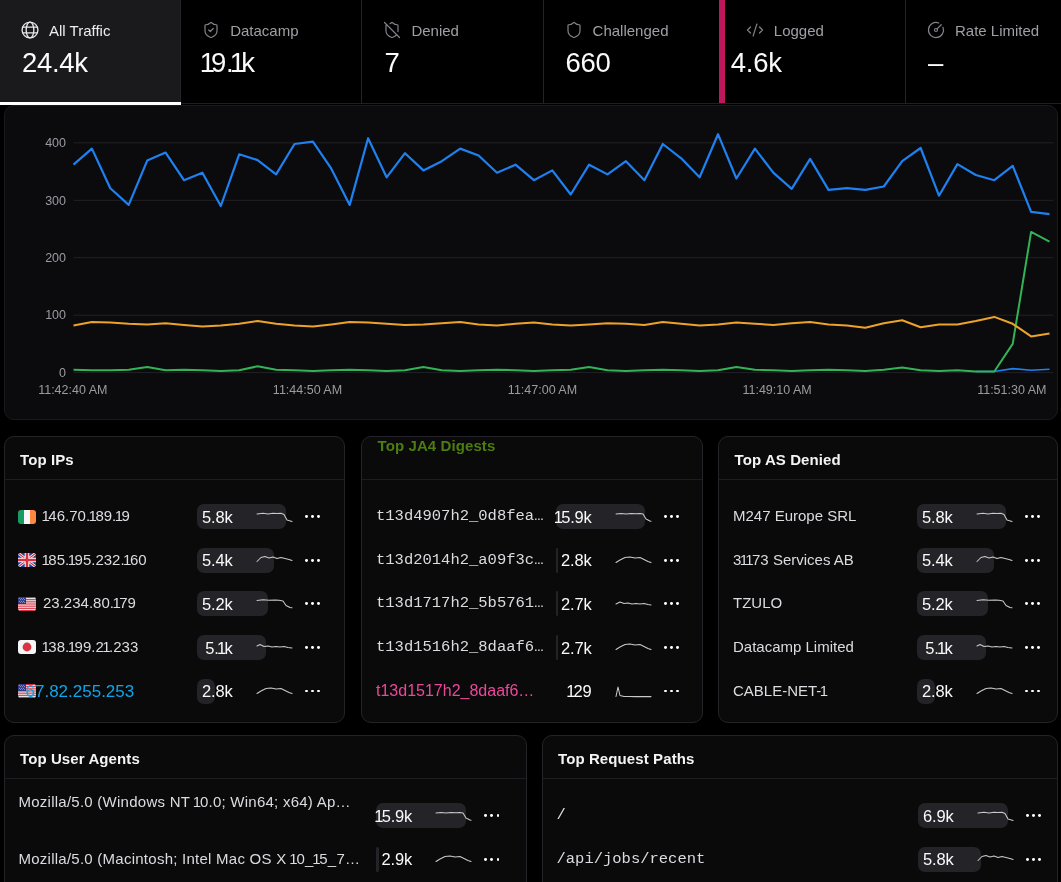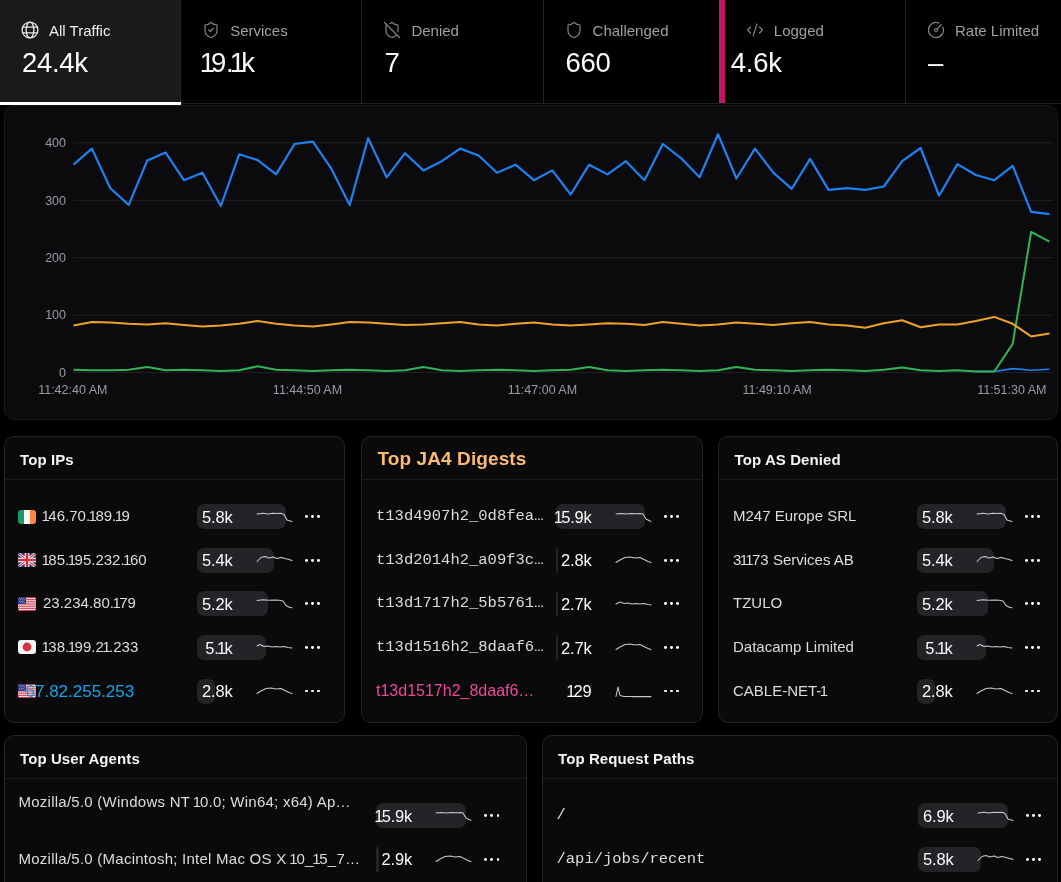--- a/index.html
+++ b/index.html
@@ -14,21 +14,21 @@
         <path d="M3.2 8.6h17.6M3.2 15.4h17.6"></path>
       </svg></div>
     <div style="position:absolute;left:49px;top:22px;font-size:15px;color:#ededf0">All Traffic</div>
     <div style="position:absolute;left:22px;top:47px;font-size:27.5px;color:#fafafa;letter-spacing:-.3px">24.4k</div>
   </div>
 <div style="position:absolute;left:181.2px;top:0;width:181.2px;height:104px;background:transparent;box-sizing:border-box;border-right:1px solid #242428">
     <div style="position:absolute;left:21px;top:21px;line-height:0"><svg width="18" height="18" viewBox="0 0 24 24" stroke="#83838b" stroke-width="1.6" fill="none" stroke-linecap="round" stroke-linejoin="round">
         <path d="M20 13c0 5-3.5 7.5-7.66 8.95a1 1 0 0 1-.67-.01C7.5 20.5 4 18 4 13V6a1 1 0 0 1 1-1c2 0 4.5-1.2 6.24-2.72a1 1 0 0 1 1.52 0C14.5 3.8 17 5 19 5a1 1 0 0 1 1 1z"></path>
         <path d="m9 12 2 2 4-4"></path>
       </svg></div>
-    <div style="position:absolute;left:49px;top:22px;font-size:15px;color:#9f9fa6">Services</div>
+    <div style="position:absolute;left:49px;top:22px;font-size:15px;color:#9f9fa6">Datacamp</div>
     <div style="position:absolute;left:22px;top:47px;font-size:27.5px;color:#fafafa;letter-spacing:-.3px"><span style="margin:0 -0.13em">1</span>9.<span style="margin:0 -0.13em">1</span>k</div>
   </div>
 <div style="position:absolute;left:362.4px;top:0;width:181.2px;height:104px;background:transparent;box-sizing:border-box;border-right:1px solid #242428">
     <div style="position:absolute;left:21px;top:21px;line-height:0"><svg width="18" height="18" viewBox="0 0 24 24" stroke="#83838b" stroke-width="1.6" fill="none" stroke-linecap="round" stroke-linejoin="round">
         <path d="m2 2 20 20"></path>
         <path d="M5 5a1 1 0 0 0-1 1v7c0 5 3.5 7.5 7.67 8.94a1 1 0 0 0 .67.01c2.35-.82 4.48-1.97 5.9-3.71"></path>
         <path d="M9.309 3.652A12.252 12.252 0 0 0 11.24 2.28a1.17 1.17 0 0 1 1.52 0C14.51 3.81 17 5 19 5a1 1 0 0 1 1 1v7a9.784 9.784 0 0 1-.08 1.264"></path>
       </svg></div>
     <div style="position:absolute;left:49px;top:22px;font-size:15px;color:#9f9fa6">Denied</div>
     <div style="position:absolute;left:22px;top:47px;font-size:27.5px;color:#fafafa;letter-spacing:-.3px">7</div>
@@ -196,21 +196,21 @@
     <div style="position:absolute;left:192px;top:241.5px;width:18.9px;height:25px;background:#242428;border-radius:7px"></div>
     <div style="position:absolute;left:192px;top:245.1px;width:36px;text-align:right;font-size:16.5px;font-weight:400;color:#fafafa;letter-spacing:-.2px;white-space:nowrap">2.8k</div>
     <div style="position:absolute;left:251px;top:246.0px;line-height:0"><svg width="37" height="16" viewBox="0 0 37 16">
         <polyline points="1,10.5 5,8 10,5.5 15,5 20,6 25,5.5 29,7.5 33,9.5 36,10.5" fill="none" stroke="#c9c9cd" stroke-width="1.05" stroke-linejoin="round" stroke-linecap="round"></polyline>
       </svg></div>
     <div style="position:absolute;left:300.2px;top:252.5px;width:2.9px;height:2.9px;border-radius:50%;background:#fff"></div>
     <div style="position:absolute;left:306.3px;top:252.5px;width:2.9px;height:2.9px;border-radius:50%;background:#fff"></div>
     <div style="position:absolute;left:312.5px;top:252.5px;width:2.9px;height:2.9px;border-radius:50%;background:#fff"></div>
   </div>
 <div style="position:absolute;left:361px;top:436px;width:341.5px;height:287px;background:#0a0a0b;border:1px solid #242428;border-radius:10px;box-sizing:border-box;">
-    <div style="position:absolute;left:15.5px;top:11px;font-size:19px;font-weight:700;color:#fdba74;letter-spacing:.1px">Top JA4 Digests</div>
+    <div style="position:absolute;left:15.5px;top:0;font-size:15px;font-weight:700;color:#4d7c0f;letter-spacing:.1px">Top JA4 Digests</div>
     <div style="position:absolute;left:0;top:41.5px;width:100%;height:1px;background:#1d1d21"></div>
     <div style="position:absolute;left:14px;top:70.1px;font-family:Liberation Mono, monospace;font-size:15.5px;color:#dcdce0;white-space:nowrap">t13d4907h2_0d8fea…</div>
     <div style="position:absolute;left:193.5px;top:67.1px;width:89.5px;height:25px;background:#242428;border-radius:7px"></div>
     <div style="position:absolute;left:193.5px;top:70.7px;width:36px;text-align:right;font-size:16.5px;font-weight:400;color:#fafafa;letter-spacing:-.2px;white-space:nowrap"><span style="margin:0 -0.1em">1</span>5.9k</div>
     <div style="position:absolute;left:252.5px;top:71.6px;line-height:0"><svg width="37" height="16" viewBox="0 0 37 16">
         <polyline points="1,5 6,4.4 11,5 16,4.4 21,4.8 25,4.4 28,5 31,10 35,12 36,12.3" fill="none" stroke="#c9c9cd" stroke-width="1.05" stroke-linejoin="round" stroke-linecap="round"></polyline>
       </svg></div>
     <div style="position:absolute;left:301.7px;top:78.1px;width:2.9px;height:2.9px;border-radius:50%;background:#fff"></div>
     <div style="position:absolute;left:307.8px;top:78.1px;width:2.9px;height:2.9px;border-radius:50%;background:#fff"></div>
     <div style="position:absolute;left:314.0px;top:78.1px;width:2.9px;height:2.9px;border-radius:50%;background:#fff"></div>

